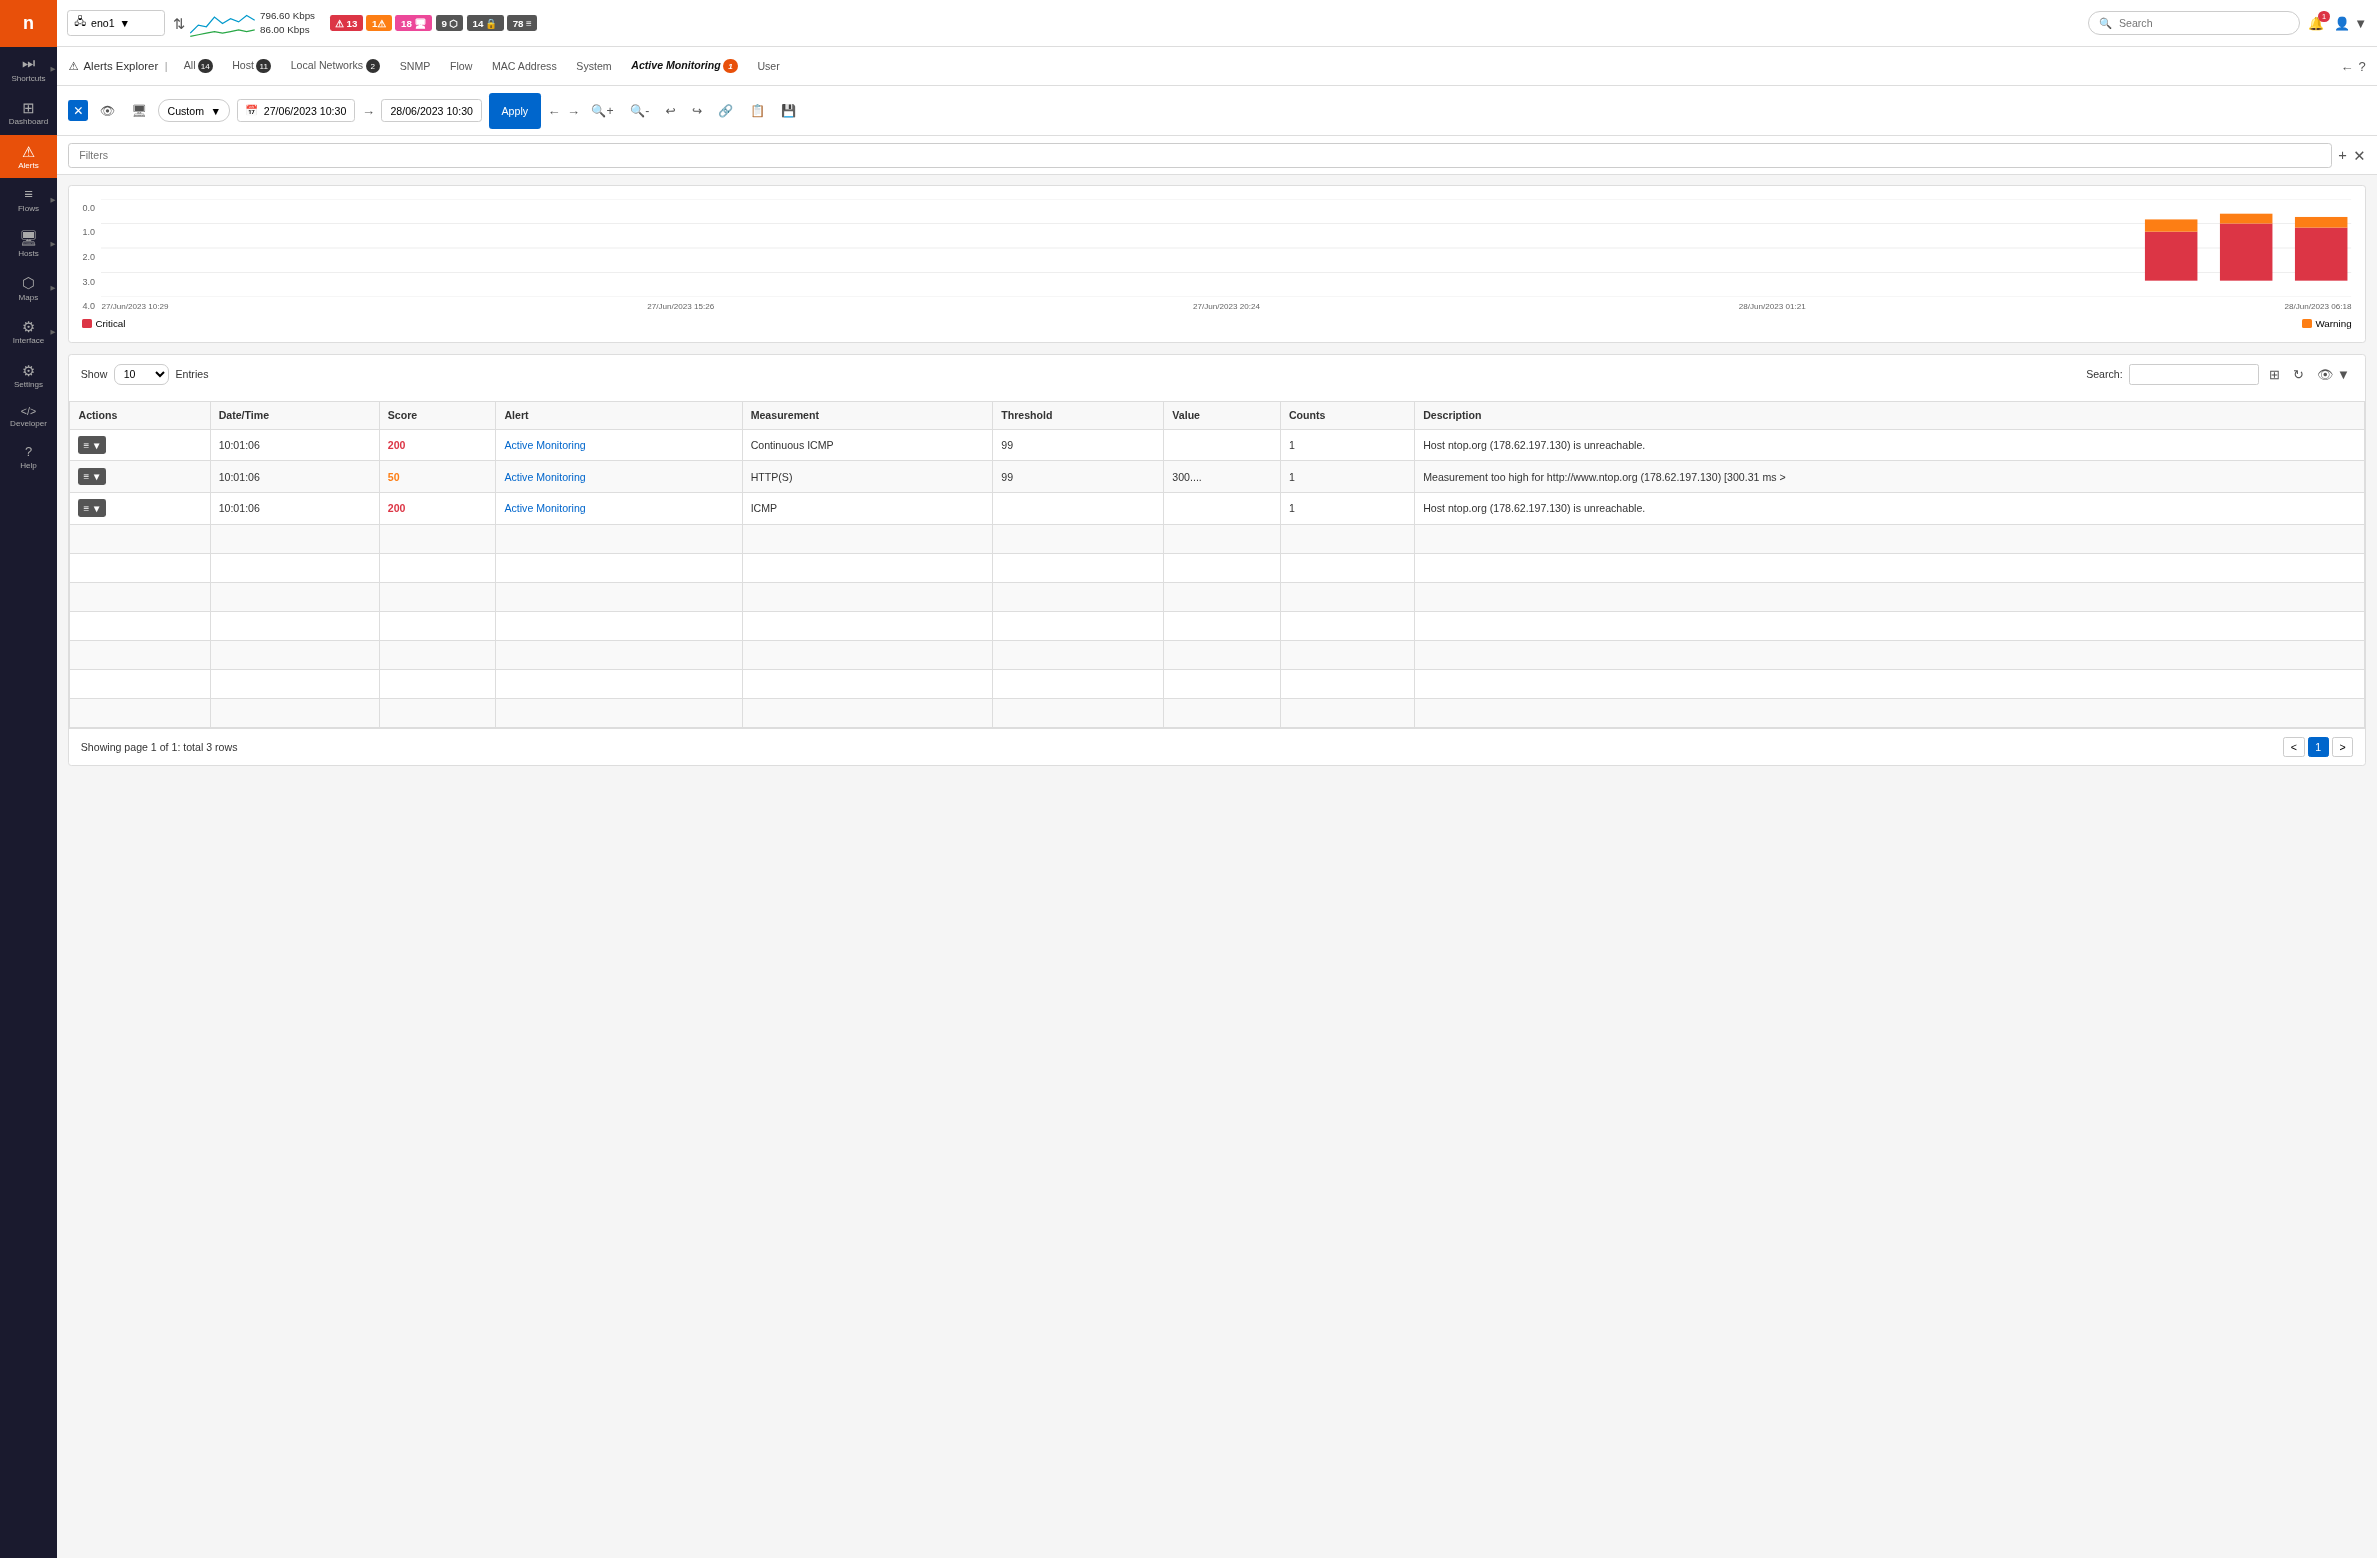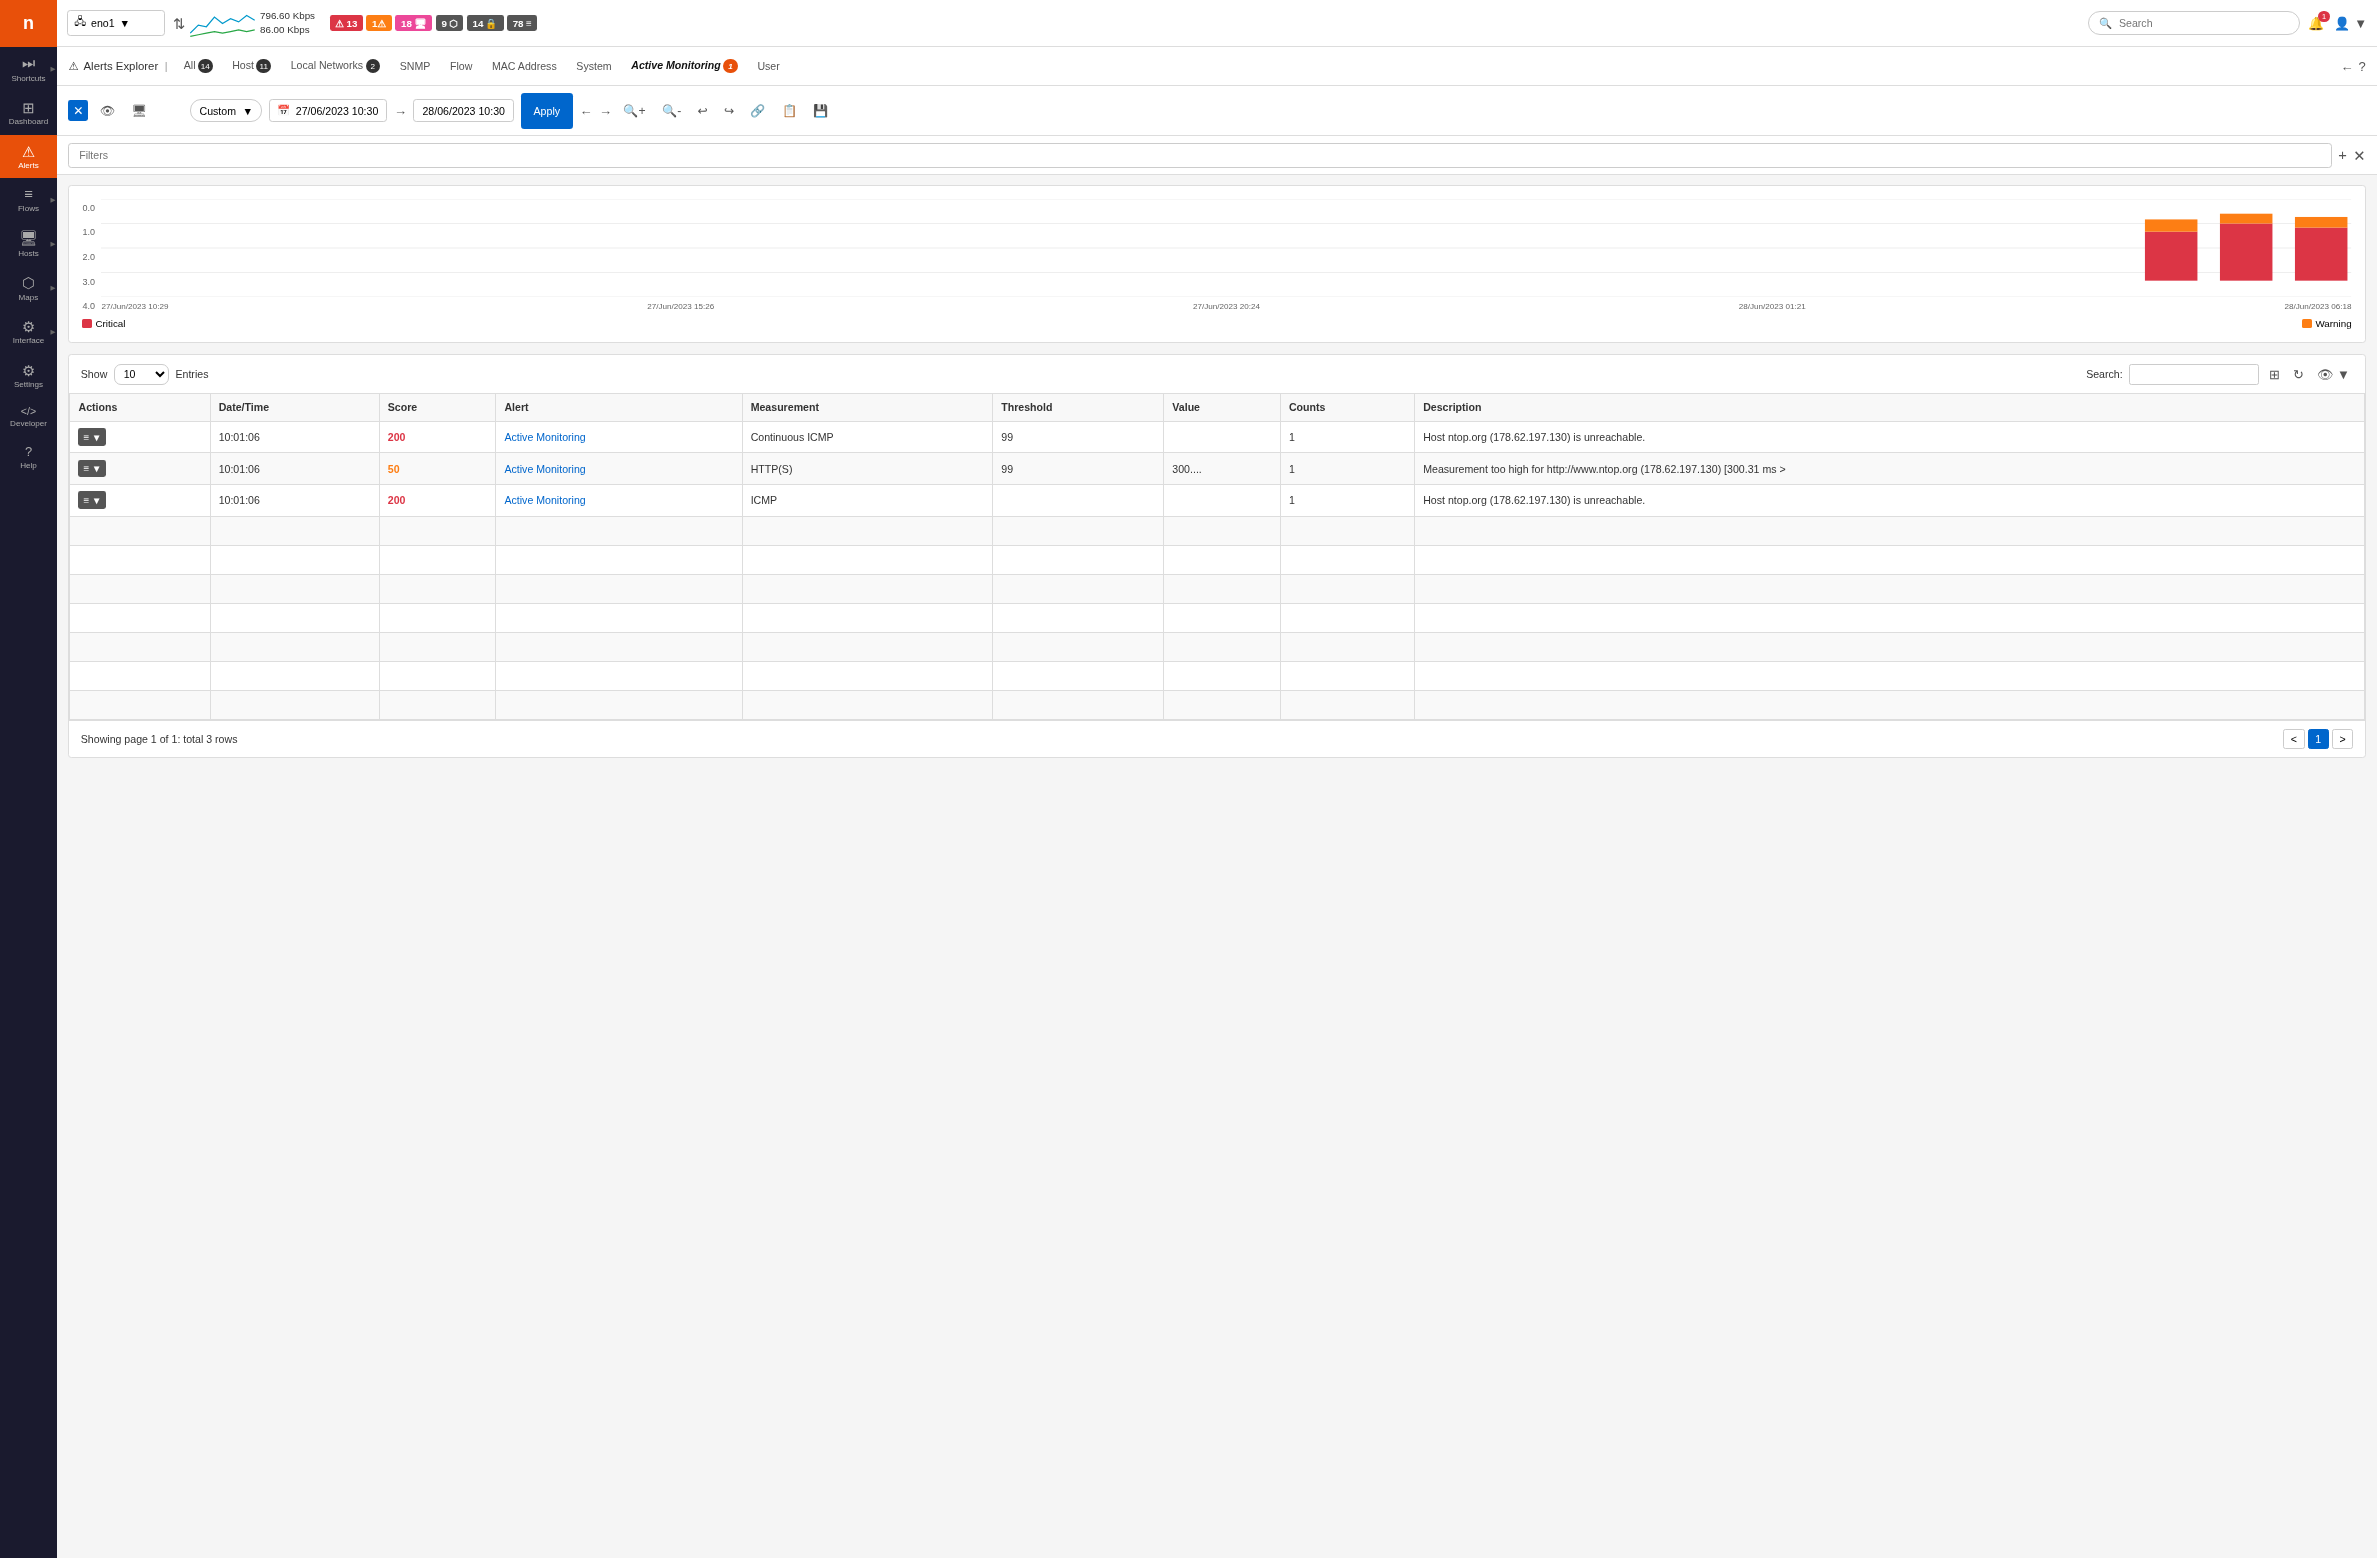--- a/index.html
+++ b/index.html
@@ -205,21 +205,20 @@
     .custom-select {
       display: flex;
       align-items: center;
       border: 0.8px solid #ccc;
       border-radius: 11px;
       padding: 4.1px 8.1px;
       cursor: pointer;
       gap: 6.5px;
       background: #fff;
       font-size: 10.6px;
-      margin-left: 32px;
     }
     .date-input {
       display: flex;
       align-items: center;
       border: 0.8px solid #ccc;
       border-radius: 3.3px;
       padding: 4.1px 8.1px;
       background: #fff;
       font-size: 10.6px;
       gap: 4.9px;
@@ -299,21 +298,21 @@
       font-size: 10.6px;
       background: #fff;
       cursor: pointer;
     }
     .entries-label { font-size: 10.6px; color: #333; }
     .table-controls-right { margin-left: auto; display: flex; align-items: center; gap: 6.5px; }
     .search-label { font-size: 10.6px; color: #333; }
     .table-search { border: 0.8px solid #ccc; border-radius: 2.4px; padding: 3.3px 6.5px; font-size: 10.6px; width: 130px; }
     .table-view-btn { cursor: pointer; font-size: 13px; color: #555; padding: 3.3px; border: none; background: none; }
 
-    .data-table { width: 100%; border-collapse: collapse; }
+    .data-table { width: 100%; border-collapse: collapse; margin-top: 8px; }
     .data-table th {
       background: #f8f8f8;
       border: 0.8px solid #ddd;
       padding: 7.3px 8.1px;
       text-align: left;
       font-size: 10.6px;
       font-weight: bold;
       color: #333;
     }
     .data-table td {

